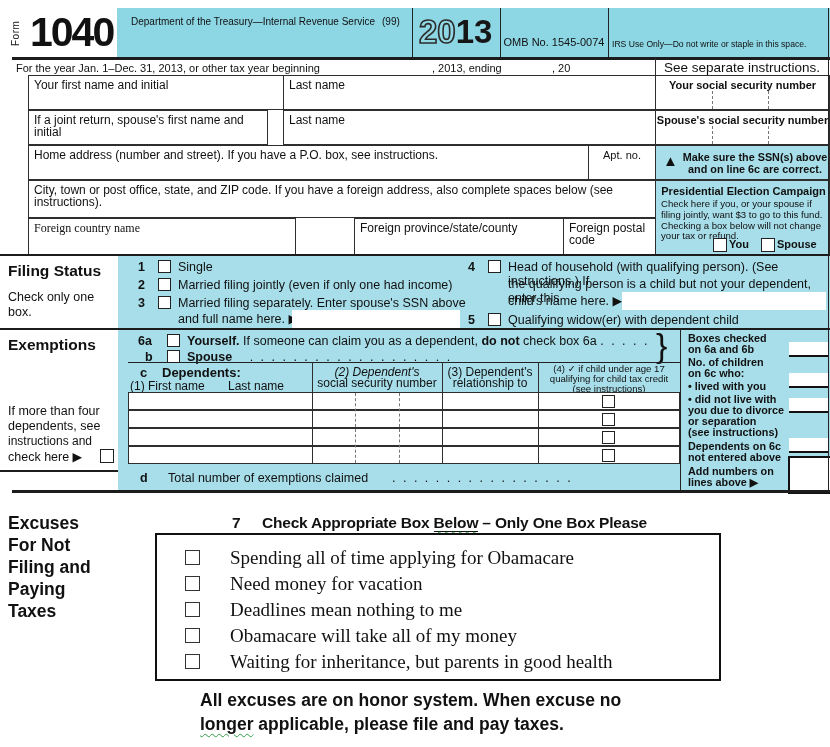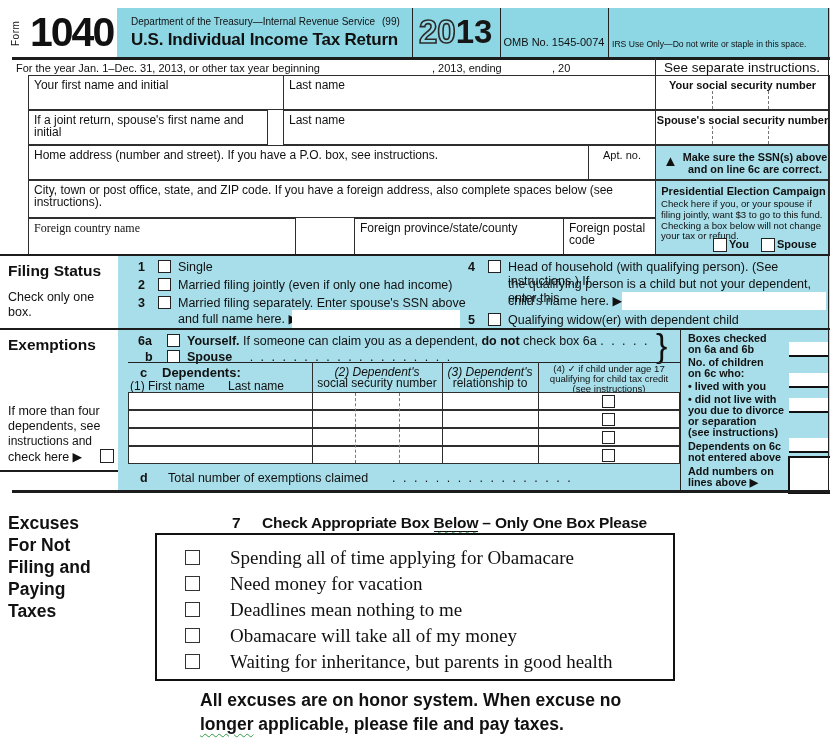--- a/index.html
+++ b/index.html
@@ -36,21 +36,20 @@
 </head>
 <body>
 
 <div class="page">
 
   <div class="abs band" style="left:117px;top:8px;width:713px;height:50px;"></div>
   <div class="abs" style="left:2px;top:24px;width:30px;height:14px;transform:rotate(-90deg);font-size:10px;letter-spacing:0.5px;">Form</div>
   <div class="abs" style="left:30px;top:9px;font-size:41px;font-weight:900;letter-spacing:-2px;">1040</div>
   <div class="abs" style="left:131px;top:16px;font-size:10px;">Department of the Treasury—Internal Revenue Service</div>
   <div class="abs" style="left:382px;top:16px;font-size:10px;">(99)</div>
-  <div class="abs b" style="left:131px;top:30px;font-size:17px;letter-spacing:-0.2px;">U.S. Individual Income Tax Return</div>
   <div class="abs" style="left:412px;top:8px;width:0;height:50px;border-left:1.5px solid #222;"></div>
   <div class="abs" style="left:500px;top:8px;width:0;height:50px;border-left:1.5px solid #222;"></div>
   <div class="abs" style="left:608px;top:8px;width:0;height:50px;border-left:1.5px solid #222;"></div>
   <div class="abs" style="left:419px;top:13px;font-size:33px;">
     <span class="year-outline">20</span><span class="year-solid">13</span>
   </div>
   <div class="abs" style="left:500px;top:36px;width:108px;text-align:center;font-size:11px;">OMB No. 1545-0074</div>
   <div class="abs" style="left:612px;top:39px;width:214px;font-size:8.6px;">IRS Use Only—Do not write or staple in this space.</div>
   <div class="rule" style="left:12px;top:57px;width:818px;height:2.5px;"></div>
 
@@ -176,21 +175,21 @@
 
   <div class="abs" style="left:128px;top:362px;width:552px;height:30px;border-top:1.5px solid #222;"></div>
   <div class="abs fs b" style="left:140px;top:366px;font-size:13px;">c</div>
   <div class="abs fs b" style="left:162px;top:366px;font-size:13px;">Dependents:</div>
   <div class="abs sl" style="left:130px;top:380px;">(1) First name</div>
   <div class="abs sl" style="left:228px;top:380px;">Last name</div>
   <div class="abs" style="left:312px;top:362px;width:0;height:102px;border-left:1px solid #2e2e2e;"></div>
   <div class="abs sl" style="left:312px;top:366px;width:130px;text-align:center;font-style:italic;">(2) Dependent's</div>
   <div class="abs sl" style="left:312px;top:377px;width:130px;text-align:center;">social security number</div>
   <div class="abs" style="left:442px;top:362px;width:0;height:102px;border-left:1px solid #2e2e2e;"></div>
-  <div class="abs sl" style="left:442px;top:366px;width:96px;text-align:center;font-style:italic;">(3) Dependent's</div>
+  <div class="abs sl" style="left:442px;top:366px;width:96px;text-align:center;">(3) Dependent's</div>
   <div class="abs sl" style="left:442px;top:377px;width:96px;text-align:center;">relationship to  you</div>
   <div class="abs" style="left:538px;top:362px;width:0;height:102px;border-left:1px solid #2e2e2e;"></div>
   <div class="abs" style="left:538px;top:364px;width:142px;text-align:center;font-size:9.6px;line-height:10px;">(4) ✓ if child under age 17</div>
   <div class="abs" style="left:538px;top:374px;width:142px;text-align:center;font-size:9.6px;line-height:10px;">qualifying for child tax credit</div>
   <div class="abs" style="left:538px;top:384px;width:142px;text-align:center;font-size:9.6px;line-height:10px;">(see instructions)</div>
 
   <div class="cell" style="left:128px;top:392px;width:552px;height:18px;"></div>
   <div class="cell" style="left:128px;top:410px;width:552px;height:18px;"></div>
   <div class="cell" style="left:128px;top:428px;width:552px;height:18px;"></div>
   <div class="cell" style="left:128px;top:446px;width:552px;height:18px;"></div>
@@ -235,21 +234,21 @@
   <div class="abs parody-side" style="left:8px;top:534px;">For Not</div>
   <div class="abs parody-side" style="left:8px;top:556px;">Filing and</div>
   <div class="abs parody-side" style="left:8px;top:578px;">Paying</div>
   <div class="abs parody-side" style="left:8px;top:600px;">Taxes</div>
 
   <div class="abs parody-head" style="left:232px;top:514px;">7</div>
   <div class="abs parody-head" style="left:262px;top:514px;">
     <span>Check Appropriate Box </span><span class="solid-u wavy">Below</span><span> – Only One Box Please</span>
   </div>
 
-  <div class="abs" style="left:155px;top:533px;width:520px;height:148px;border:2px solid #111;background:#fff;">
+  <div class="abs" style="left:155px;top:533px;width:566px;height:148px;border:2px solid #111;background:#fff;">
     <div class="serifitem" style="position:absolute;left:28px;top:10px;">
       <span class="sq"></span><span>Spending all of time applying for Obamacare</span>
     </div>
     <div class="serifitem" style="position:absolute;left:28px;top:36px;">
       <span class="sq"></span><span>Need money for vacation</span>
     </div>
     <div class="serifitem" style="position:absolute;left:28px;top:62px;">
       <span class="sq"></span><span>Deadlines mean nothing to me</span>
     </div>
     <div class="serifitem" style="position:absolute;left:28px;top:88px;">

